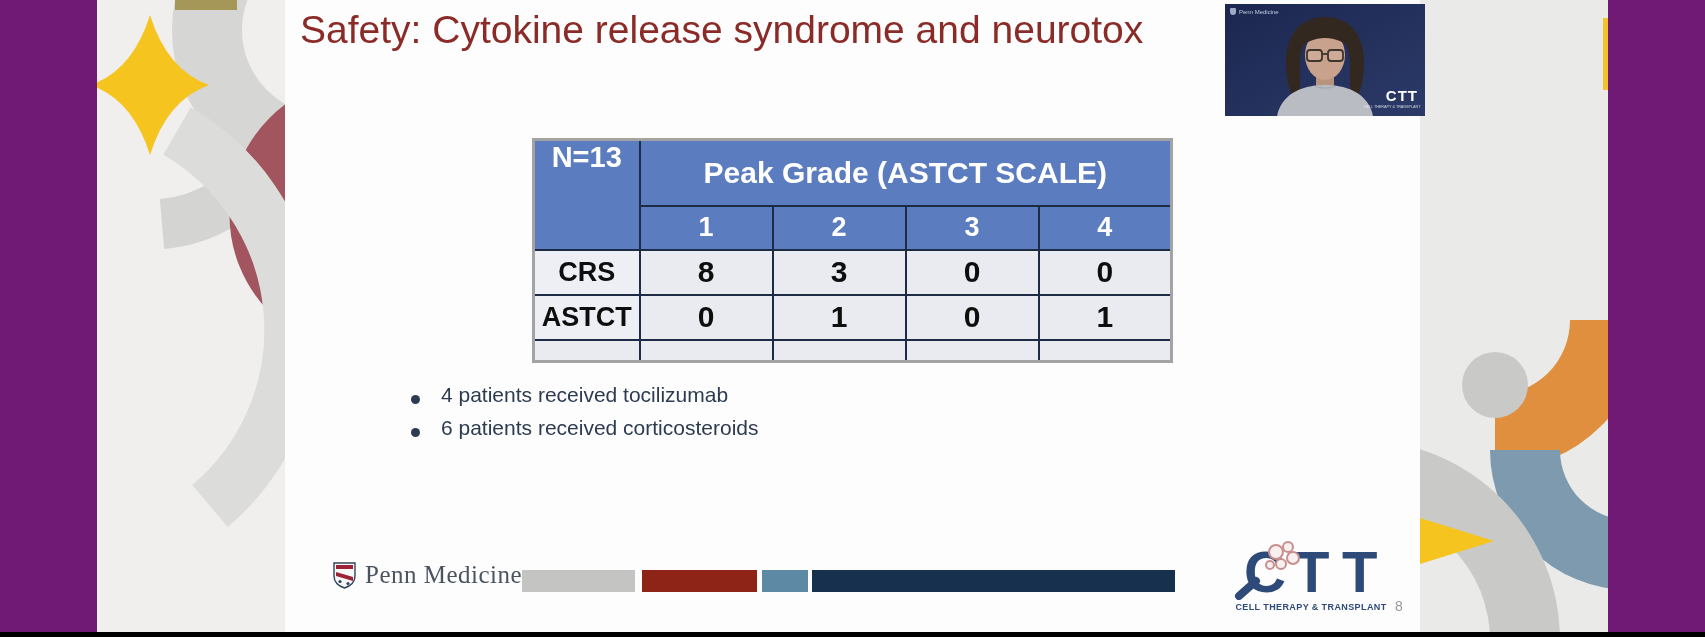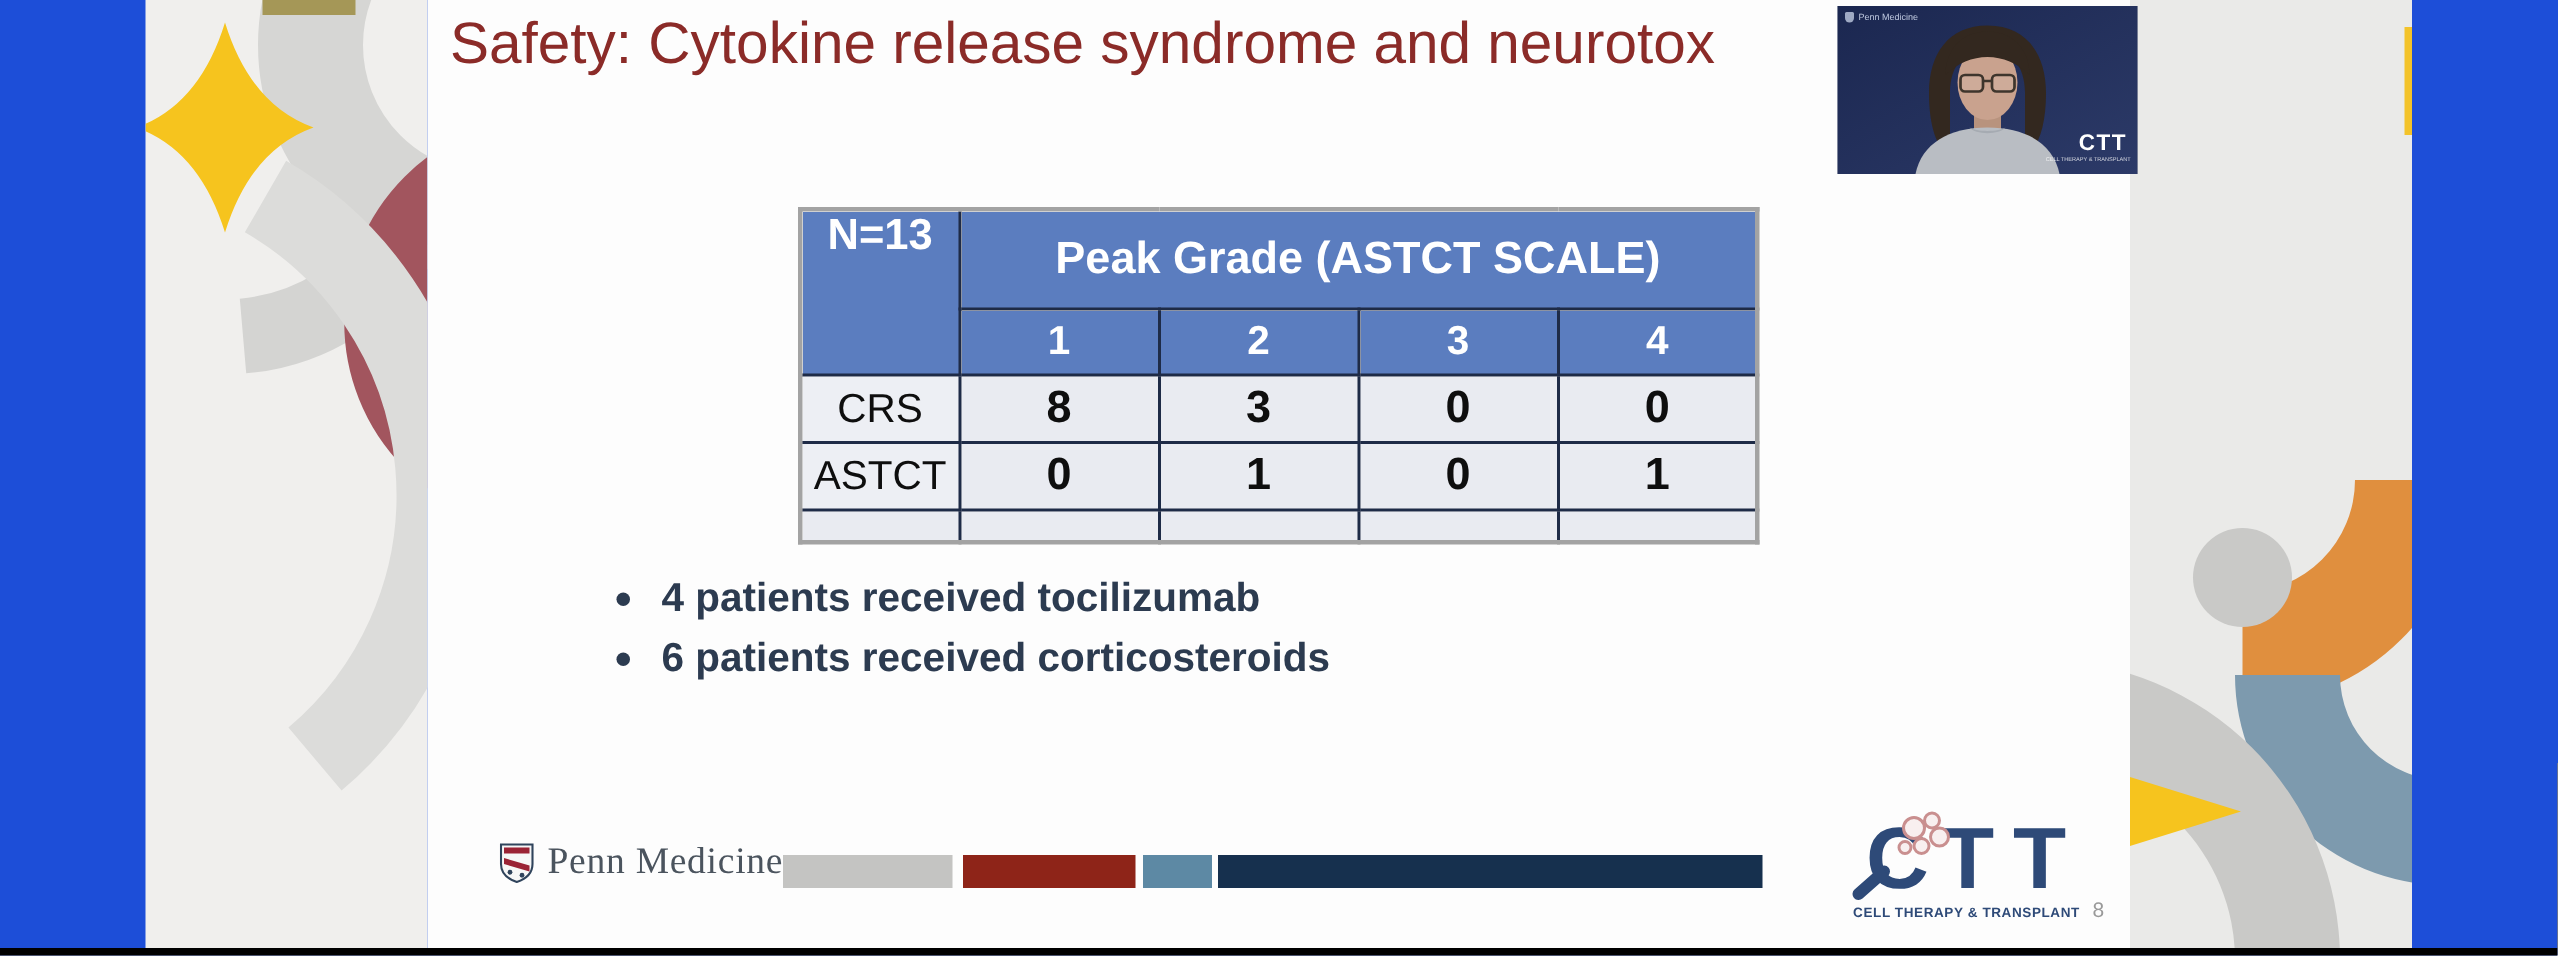--- a/index.html
+++ b/index.html
@@ -1,18 +1,18 @@
 <!DOCTYPE html>
 <html><head>
 <meta charset="utf-8">
 <style>
   html,body{margin:0;padding:0;}
   body{width:1705px;height:637px;background:#000;overflow:hidden;position:relative;
        font-family:"Liberation Sans",sans-serif;}
-  .stage{position:absolute;left:0;top:0;width:1705px;height:637px;background:#1d4ed8;}
+  .stage{position:absolute;left:0;top:0;width:1705px;height:637px;background:#701a75;}
 
   
   .strip{position:absolute;top:0;height:632px;overflow:hidden;}
   .strip-left{left:97px;width:188px;background:#f0efed;}
   .strip-right{left:1420px;width:188px;background:#eaeae8;}
   .strip svg{position:absolute;left:0;top:0;}
 
   
   .slide{position:absolute;left:285px;top:0;width:1135px;height:632px;background:#fdfdfd;}
 
@@ -25,27 +25,27 @@
   .ptable td{border:2px solid #1e2b47;text-align:center;padding:0;overflow:hidden;}
   .row-hdr{height:66px;}
   .row-grades{height:44px;}
   .row-data{height:45px;}
   .row-empty{height:22px;}
   .hdr{background:#5b7dbf;color:#ffffff;font-weight:bold;}
   .n-cell{font-size:29px;vertical-align:top;padding-top:14px;}
   .scale-cell{font-size:30px;letter-spacing:0px;margin-left:10px;}
   .grade-cell{font-size:27px;}
   .data-cell{background:#e9ebf1;color:#0e0e0e;font-weight:bold;font-size:30px;}
-  .label-cell{background:#edeff4;color:#0e0e0e;font-weight:normal;font-size:27px;
+  .label-cell{background:#edeff4;color:#0e0e0e;font-weight:bold;font-size:27px;
               text-align:left;padding-left:10px;}
   .empty-cell{background:#e9ebf1;}
 
   
   .bullets{position:absolute;left:118px;top:383px;margin:0;padding:0;list-style:none;
-           color:#2c3b50;font-size:27px;font-weight:bold;}
+           color:#2c3b50;font-size:21px;}
   .bullets li{position:relative;padding-left:38px;margin-bottom:9px;white-space:nowrap;}
   .bullets li::before{content:"";position:absolute;left:8px;top:12px;width:9px;height:9px;
            border-radius:50%;background:#2c3b50;}
 
   
   .penn{position:absolute;left:48px;top:561px;display:flex;align-items:center;gap:9px;}
   .penn-text{font-family:"Liberation Serif",serif;font-size:25px;color:#4b545e;letter-spacing:0.5px;}
   .bar{position:absolute;top:570px;height:22px;}
   .bar-gray{left:237px;width:113px;background:#c4c4c2;}
   .bar-red{left:357px;width:115px;background:#8e2418;}

